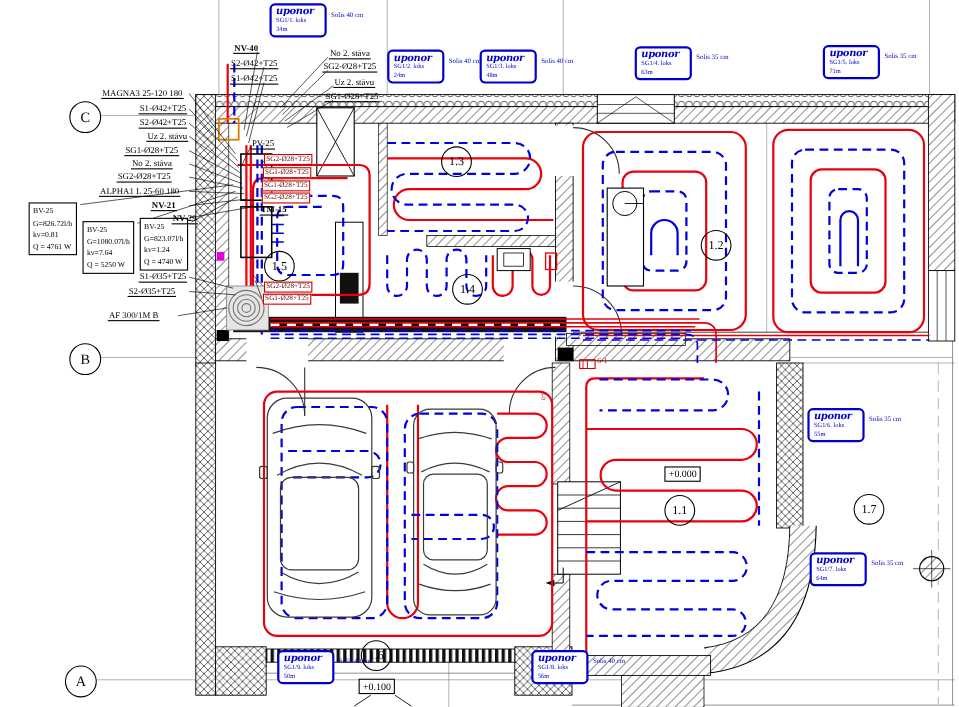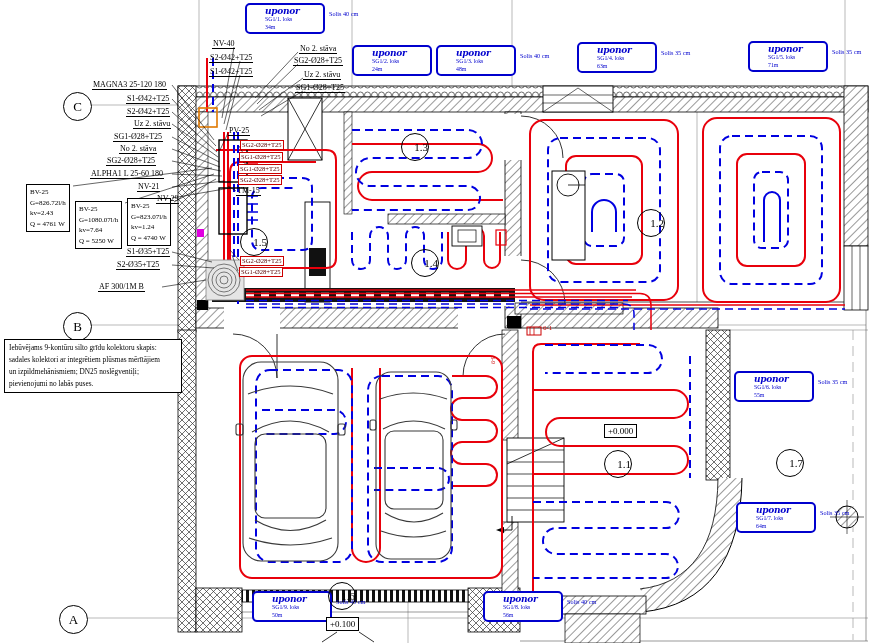--- a/index.html
+++ b/index.html
@@ -1,33 +1,33 @@
 <!DOCTYPE html>
 <html><head>
 <meta charset="utf-8">
 <style>
   html,body{margin:0;padding:0;background:#fff}
   #wrap{position:relative;width:872px;height:643px;background:#fff;overflow:hidden;
         font-family:"Liberation Serif",serif;color:#000}
   #plan-svg{position:absolute;left:0;top:0}
   .lbl{position:absolute;font-size:8px;line-height:1.05;white-space:nowrap;
        border-bottom:1px solid #000;padding:0 1px;background:transparent}
-  .lbl.b{font-weight:normal}
+  .lbl.b{font-weight:bold}
   .rtag{position:absolute;font-size:6.6px;line-height:1.15;white-space:nowrap;
         border:1px solid #c00;color:#5a0000;background:#fff;padding:0 1px}
   .badge{position:absolute;display:flex;align-items:flex-start;gap:4px}
-  .bx{border:2px solid #0000cd;border-radius:5px;background:#fff;padding:1px 18px;min-width:40px}
+  .bx{border:2px solid #0000cd;border-radius:5px;background:#fff;padding:1px 4px;min-width:40px}
   .logo{font-family:"DejaVu Serif",serif;font-style:italic;font-weight:bold;font-size:9px;
         color:#0000cd;letter-spacing:-0.3px}
   .ln{font-size:5.8px;color:#0000cd;line-height:1.3;white-space:nowrap}
   .step{font-size:6.2px;color:#0000cd;margin-top:7px;white-space:nowrap}
   .bv{position:absolute;border:1.2px solid #000;background:#fff;padding:2px 3px;
       font-size:7px;line-height:1.5;white-space:nowrap}
   .circle{position:absolute;width:26px;height:26px;border:1.3px solid #000;border-radius:50%;
-          text-align:right;line-height:26px;font-size:11px;background:transparent}
+          text-align:center;line-height:26px;font-size:11px;background:transparent}
   .gbubble{position:absolute;width:27px;height:27px;border:1px solid #000;border-radius:50%;
            text-align:center;line-height:27px;font-size:13px;background:#fff}
   .elev{position:absolute;border:1px solid #000;background:#fff;font-size:9px;
         padding:0 3px;line-height:1.35;white-space:nowrap}
   .note{position:absolute;border:1.2px solid #000;background:#fff;font-size:7.3px;
         line-height:1.65;padding:2px 4px;width:168px}
   .vred{position:absolute;color:#c00;font-size:6px;writing-mode:vertical-rl;white-space:nowrap}
   .m67{position:absolute;color:#c00;font-size:7px;white-space:nowrap}
 </style>
 </head>
@@ -345,21 +345,21 @@
         <div class="logo">uponor</div>
   <div class="ln">SG1/9. loks</div>
   <div class="ln">50m</div>
       </div>
   <div class="step">Solis 40 cm</div>
 </div>
 
 <div class="bv" style="left:26px;top:184px">
   <div>BV-25</div>
   <div>G=826.72l/h</div>
-  <div>kv=2.43</div>
+  <div>kv=0.81</div>
   <div>Q = 4761 W</div>
 </div>
 <div class="bv" style="left:75px;top:201px">
   <div>BV-25</div>
   <div>G=1080.07l/h</div>
   <div>kv=7.64</div>
   <div>Q = 5250 W</div>
 </div>
 <div class="bv" style="left:127px;top:198px">
   <div>BV-25</div>
@@ -391,26 +391,20 @@
 <div class="lbl" style="left:116px;top:261px">S2-Ø35+T25</div>
 <div class="lbl" style="left:98px;top:283px">AF 300/1M B</div>
 
 <div class="rtag" style="left:240px;top:140px">SG2-Ø28+T25</div>
 <div class="rtag" style="left:239px;top:152px">SG1-Ø28+T25</div>
 <div class="rtag" style="left:238px;top:164px">SG1-Ø28+T25</div>
 <div class="rtag" style="left:238px;top:175px">SG2-Ø28+T25</div>
 <div class="rtag" style="left:240px;top:256px">SG2-Ø28+T25</div>
 <div class="rtag" style="left:239px;top:267px">SG1-Ø28+T25</div>
 
-<div class="note" style="left:4px;top:339px">
-  <div>Iebūvējams 9-kontūru silto grīdu kolektoru skapis:</div>
-  <div>sadales kolektori ar integrētiem plūsmas mērītājiem</div>
-  <div>un izpildmehānismiem; DN25 noslēgventiļi;</div>
-  <div>pievienojumi no labās puses.</div>
-</div>
 
 <div class="circle" style="left:401px;top:133px">1.3</div>
 <div class="circle" style="left:240px;top:228px">1.5</div>
 <div class="circle" style="left:411px;top:249px">1.4</div>
 <div class="circle" style="left:637px;top:209px">1.2</div>
 <div class="circle" style="left:604px;top:450px">1.1</div>
 <div class="circle" style="left:776px;top:449px">1.7</div>
 <div class="circle" style="left:328px;top:582px">1.6</div>
 
 <div class="elev" style="left:604px;top:424px">+0.000</div>

